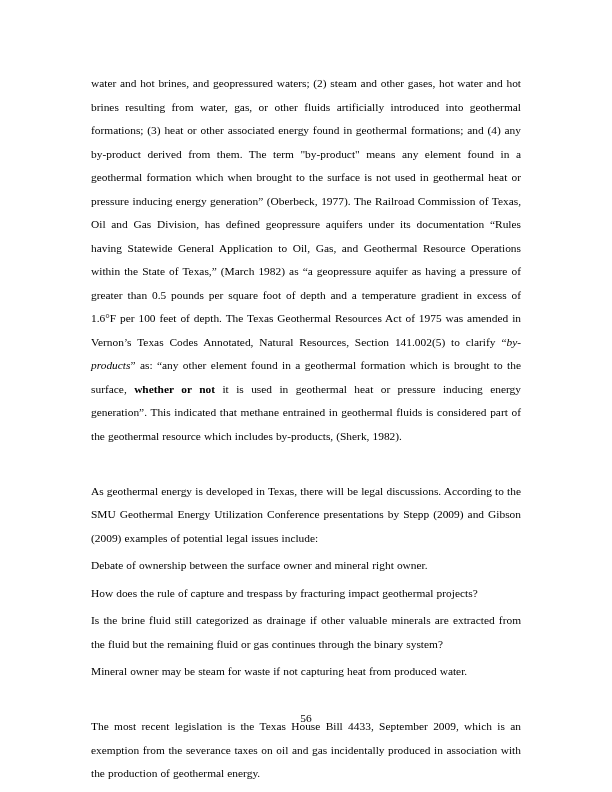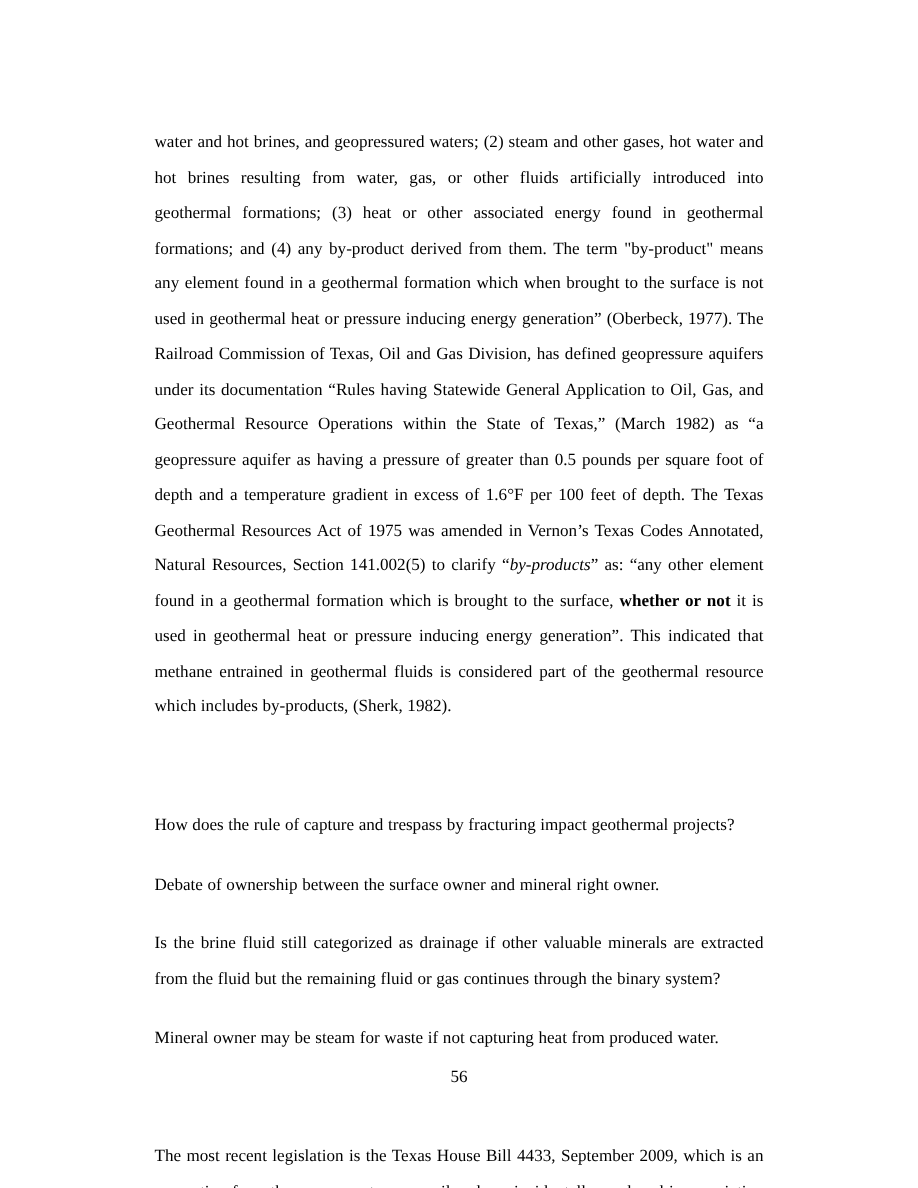--- a/index.html
+++ b/index.html
@@ -18,21 +18,21 @@
     background: #ffffff;
     overflow: hidden;
   }
   .content {
     position: absolute;
     left: 87px;
     top: 68px;
     width: 438px;
   }
   .para {
-    margin: 16px;
+    margin: 4px;
     font-size: 11.4px;
     line-height: 23.5px;
     text-align: justify;
     text-justify: inter-word;
     -webkit-hyphens: none;
     hyphens: none;
     word-spacing: 0.02em;
   }
   
   .gap {
@@ -63,24 +63,25 @@
 <body>
 
 <div class="page">
 
   <div class="content">
 
     <p class="para"><span>water and hot brines, and geopressured waters; (2) steam and other gases, hot water and hot brines resulting from water, gas, or other fluids artificially introduced into geothermal formations; (3) heat or other associated energy found in geothermal formations; and (4) any by-product derived from them.  The term "by-product" means any element found in a geothermal formation which when brought to the surface is not used in geothermal heat or pressure inducing energy generation” (Oberbeck, 1977).  The Railroad Commission of Texas, Oil and Gas Division, has defined geopressure aquifers under its documentation “Rules having Statewide General Application to Oil, Gas, and Geothermal Resource Operations within the State of Texas,” (March 1982) as “a geopressure aquifer as having a pressure of greater than 0.5 pounds per square foot of depth and a temperature gradient in excess of 1.6°F per 100 feet of depth.  The Texas Geothermal Resources Act of 1975 was amended in Vernon’s Texas Codes Annotated, Natural Resources, Section 141.002(5) to clarify “</span><span class="it">by-products</span><span>” as:  “any other element found in a geothermal formation which is brought to the surface, </span><span class="bd">whether or not</span><span> it is used in geothermal heat or pressure inducing energy generation”.  This indicated that methane entrained in geothermal fluids is considered part of the geothermal resource which includes by-products, (Sherk, 1982).</span></p>
 
     <div class="gap"></div>
 
+    <p class="para">As geothermal energy is developed in Texas, there will be legal discussions.  According to the SMU Geothermal Energy Utilization Conference presentations by Stepp (2009) and Gibson (2009) examples of potential legal issues include:</p>
 
     <div class="list-block">
+      <p class="para">Debate of ownership between the surface owner and mineral right owner.</p>
       <p class="para">How does the rule of capture and trespass by fracturing impact geothermal projects?</p>
-      <p class="para">Debate of ownership between the surface owner and mineral right owner.</p>
       <p class="para">Is the brine fluid still categorized as drainage if other valuable minerals are extracted from the fluid but the remaining fluid or gas continues through the binary system?</p>
       <p class="para">Mineral owner may be steam for waste if not capturing heat from produced water.</p>
     </div>
 
     <div class="gap"></div>
 
     <p class="para">The most recent legislation is the Texas House Bill 4433, September 2009, which is an exemption from the severance taxes on oil and gas incidentally produced in association with the production of geothermal energy.</p>
 
   </div>
 

